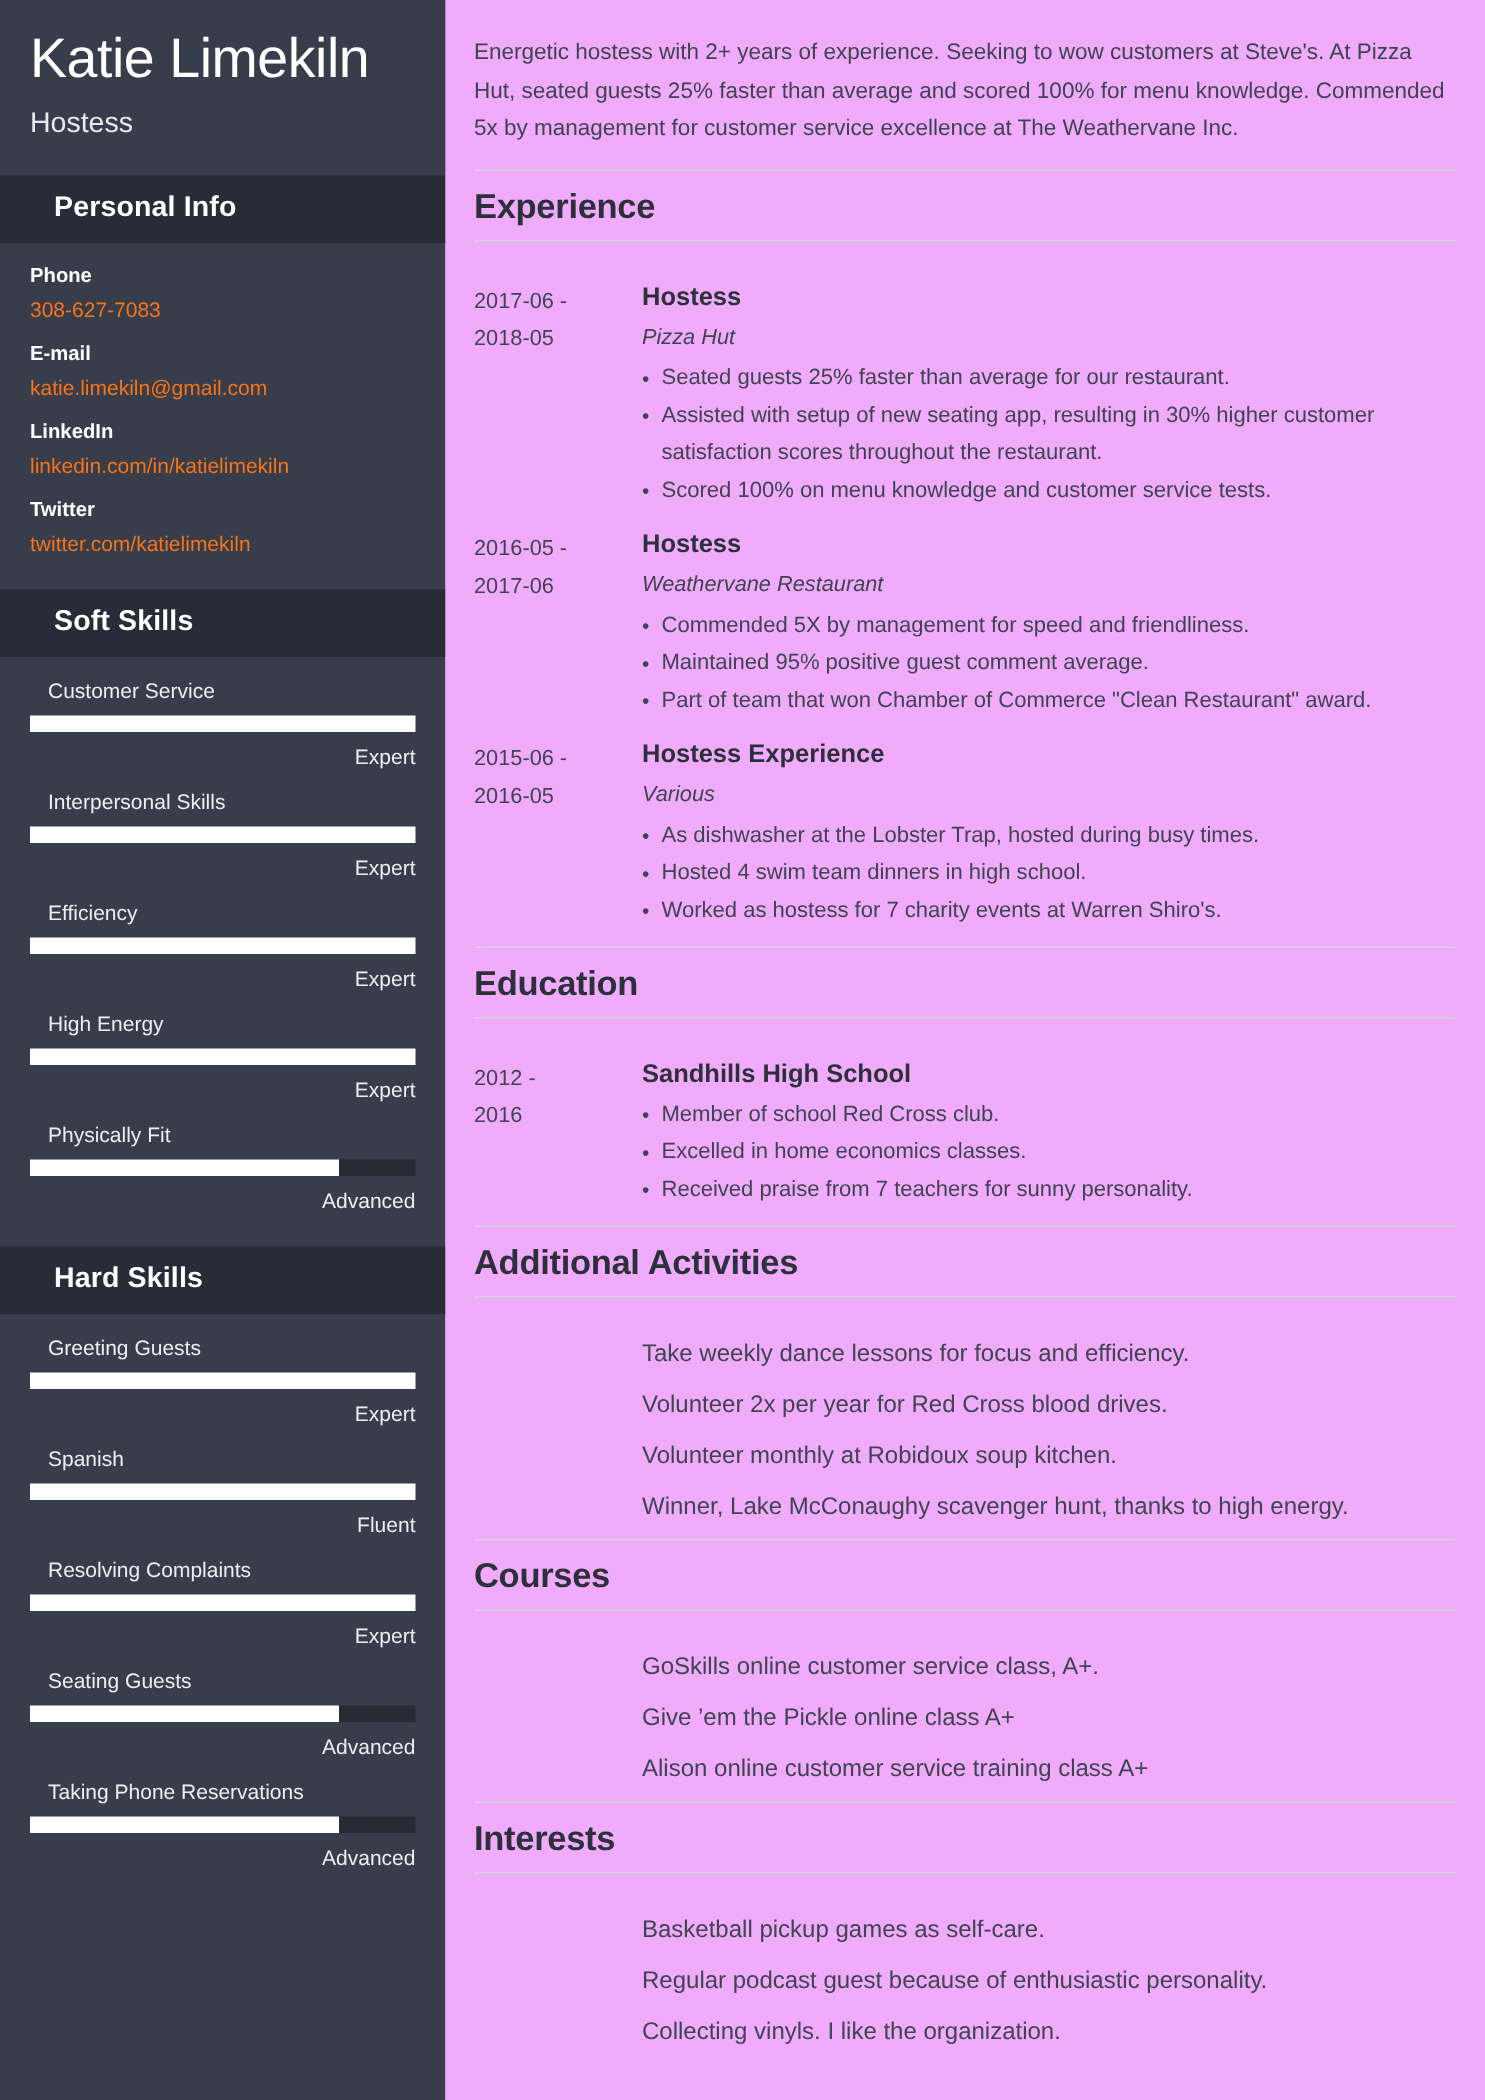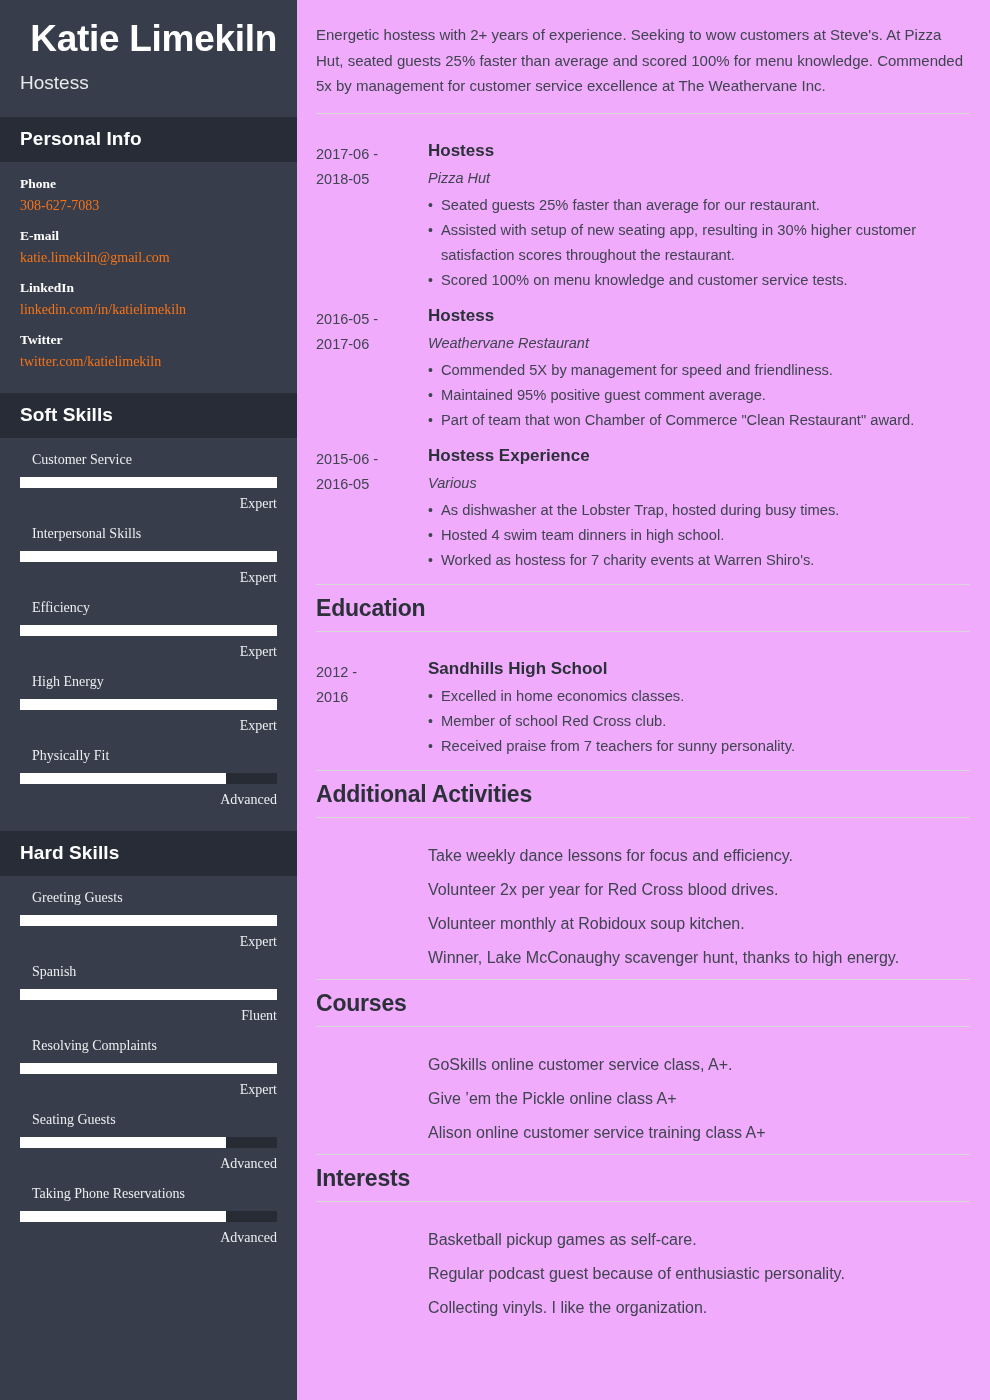--- a/index.html
+++ b/index.html
@@ -16,41 +16,40 @@
   .sidebar {
     width:297px;
     flex:0 0 297px;
     background:#373d4a;
     color:#ffffff;
   }
   .name-block { padding:18px 20px 22px 20px; background:#373d4a; }
   .name {
     font-size:37px;
     line-height:42px;
-    font-weight:bold;
+    font-weight:normal;
     letter-spacing:-0.3px;
     color:#ffffff;
-    text-align:right;
   }
   .job-title {
     font-size:19px;
     line-height:24px;
     font-weight:normal;
     color:#e9eaec;
     margin-top:11px;
   }
   .side-section-head {
     background:#272c36;
-    padding:11px 20px 12px 20px;
+    padding:11px 20px 12px 36px;
     font-size:19px;
     font-weight:bold;
     color:#ffffff;
     letter-spacing:0.1px;
   }
-  .side-body { padding:13px 8px 10px 20px;font-family:Liberation Serif, serif; }
+  .side-body { padding:13px 8px 10px 20px; }
 
   .contact-item { margin-bottom:11px; }
   .contact-label {
     font-size:13.5px;
     font-weight:bold;
     color:#ffffff;
     line-height:18px;
   }
   .contact-value {
     font-size:14px;
@@ -268,20 +267,21 @@
       </div>
     </div>
 
   </aside>
 
   <main class="main">
 
     <div class="summary">Energetic hostess with 2+ years of experience. Seeking to wow customers at Steve's. At Pizza Hut, seated guests 25% faster than average and scored 100% for menu knowledge. Commended 5x by management for customer service excellence at The Weathervane Inc.</div>
 
     <section class="sec">
+      <div class="sec-title">Experience</div>
       <div class="sec-body">
 
         <div class="entry">
           <div class="entry-date">2017-06 -<br>2018-05</div>
           <div class="entry-main">
             <div class="entry-title">Hostess</div>
             <div class="entry-sub">Pizza Hut</div>
             <ul class="bullets">
               <li>Seated guests 25% faster than average for our restaurant.</li>
               <li>Assisted with setup of new seating app, resulting in 30% higher customer satisfaction scores throughout the restaurant.</li>
@@ -320,22 +320,22 @@
     </section>
 
     <section class="sec">
       <div class="sec-title">Education</div>
       <div class="sec-body">
         <div class="entry">
           <div class="entry-date">2012 -<br>2016</div>
           <div class="entry-main">
             <div class="entry-title">Sandhills High School</div>
             <ul class="bullets">
+              <li>Member of school Red Cross club.</li>
               <li>Excelled in home economics classes.</li>
-              <li>Member of school Red Cross club.</li>
               <li>Received praise from 7 teachers for sunny personality.</li>
             </ul>
           </div>
         </div>
       </div>
     </section>
 
     <section class="sec">
       <div class="sec-title">Additional Activities</div>
       <div class="sec-body">

